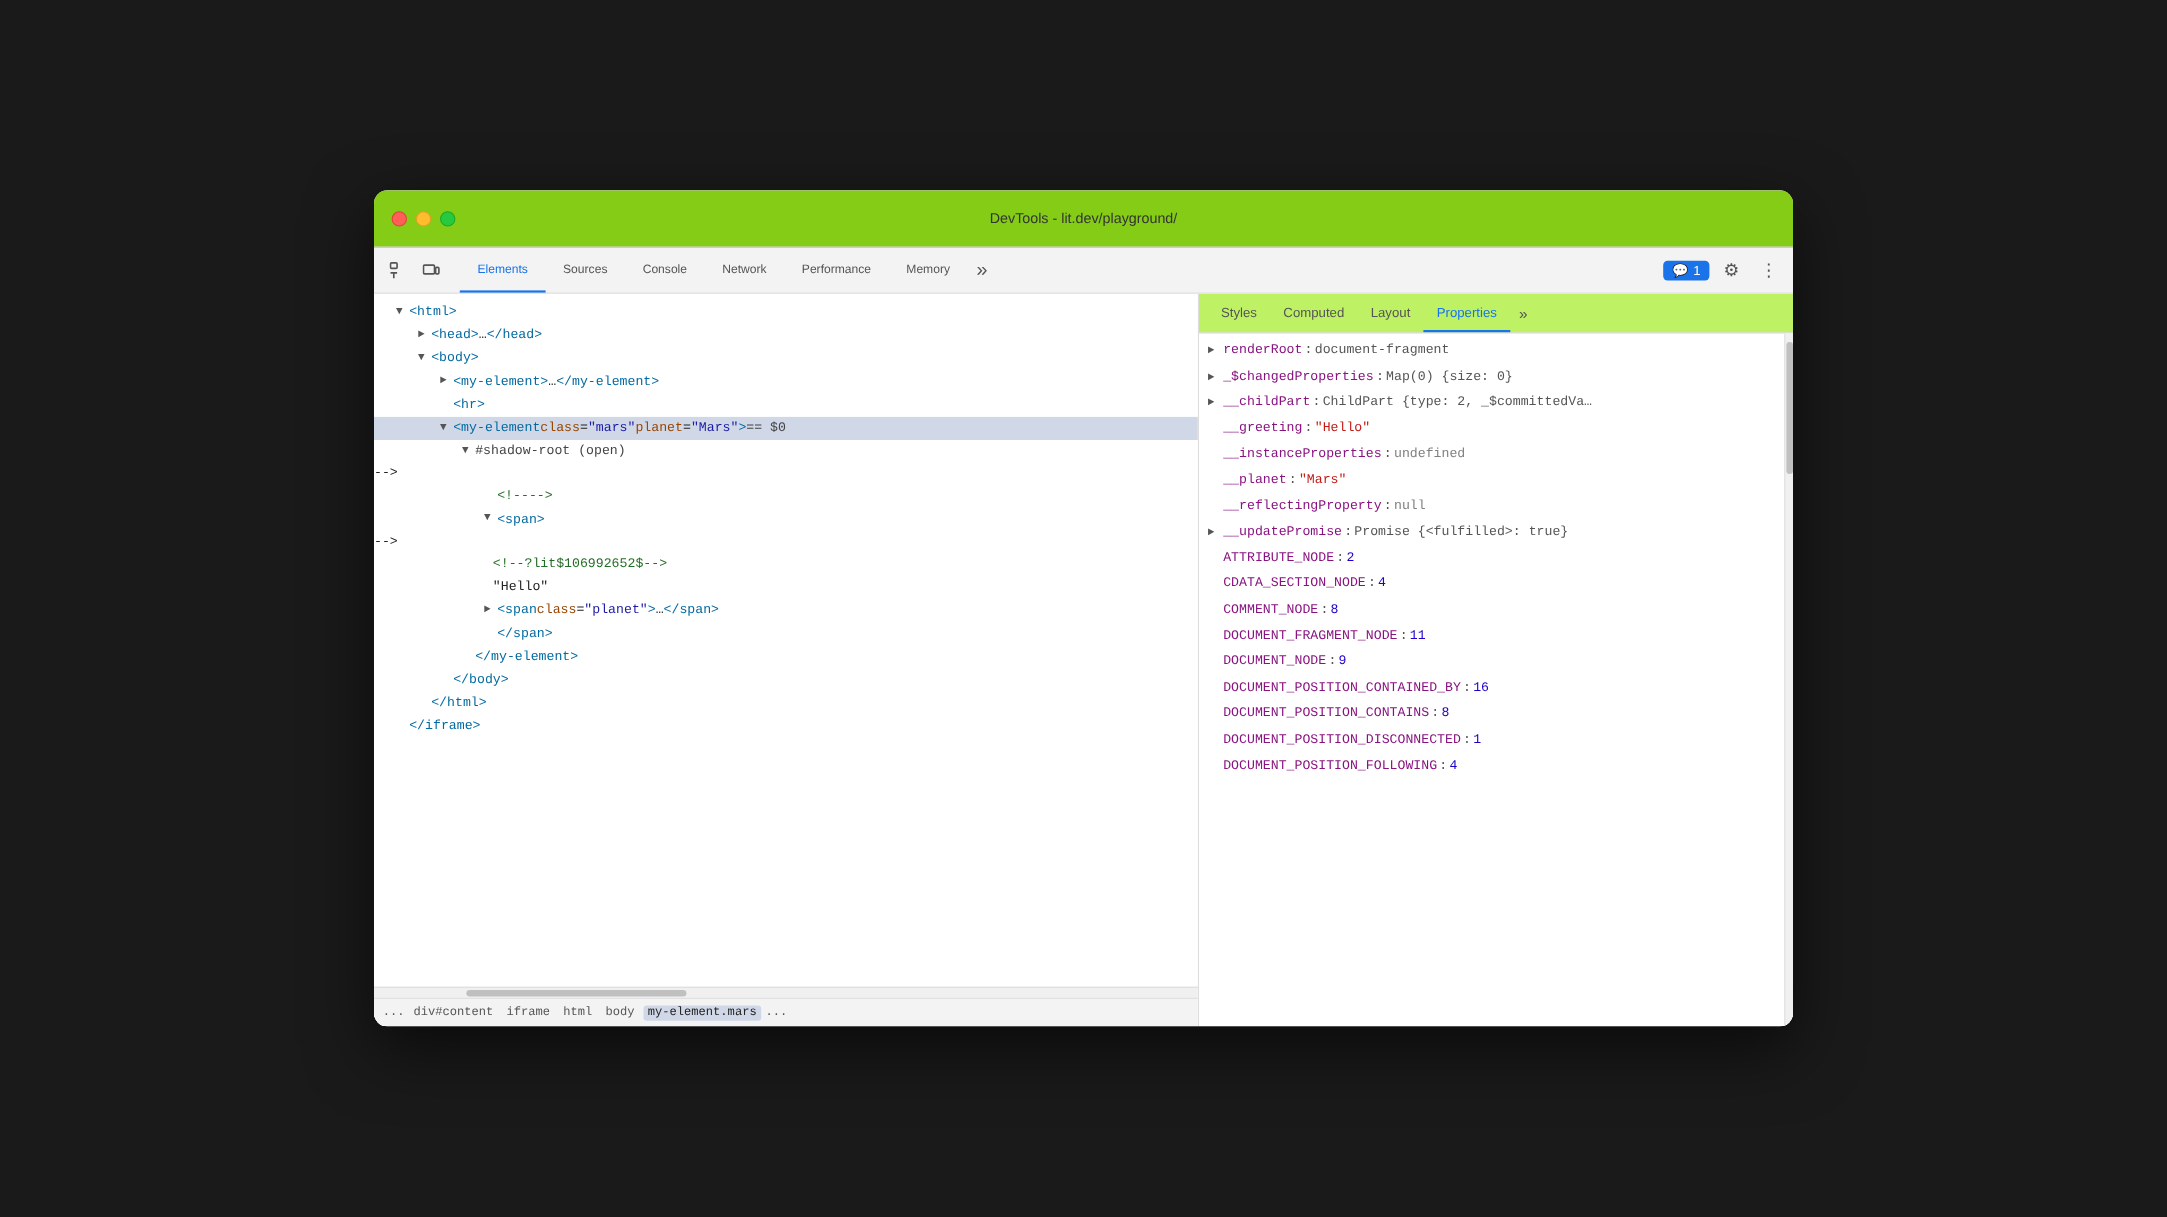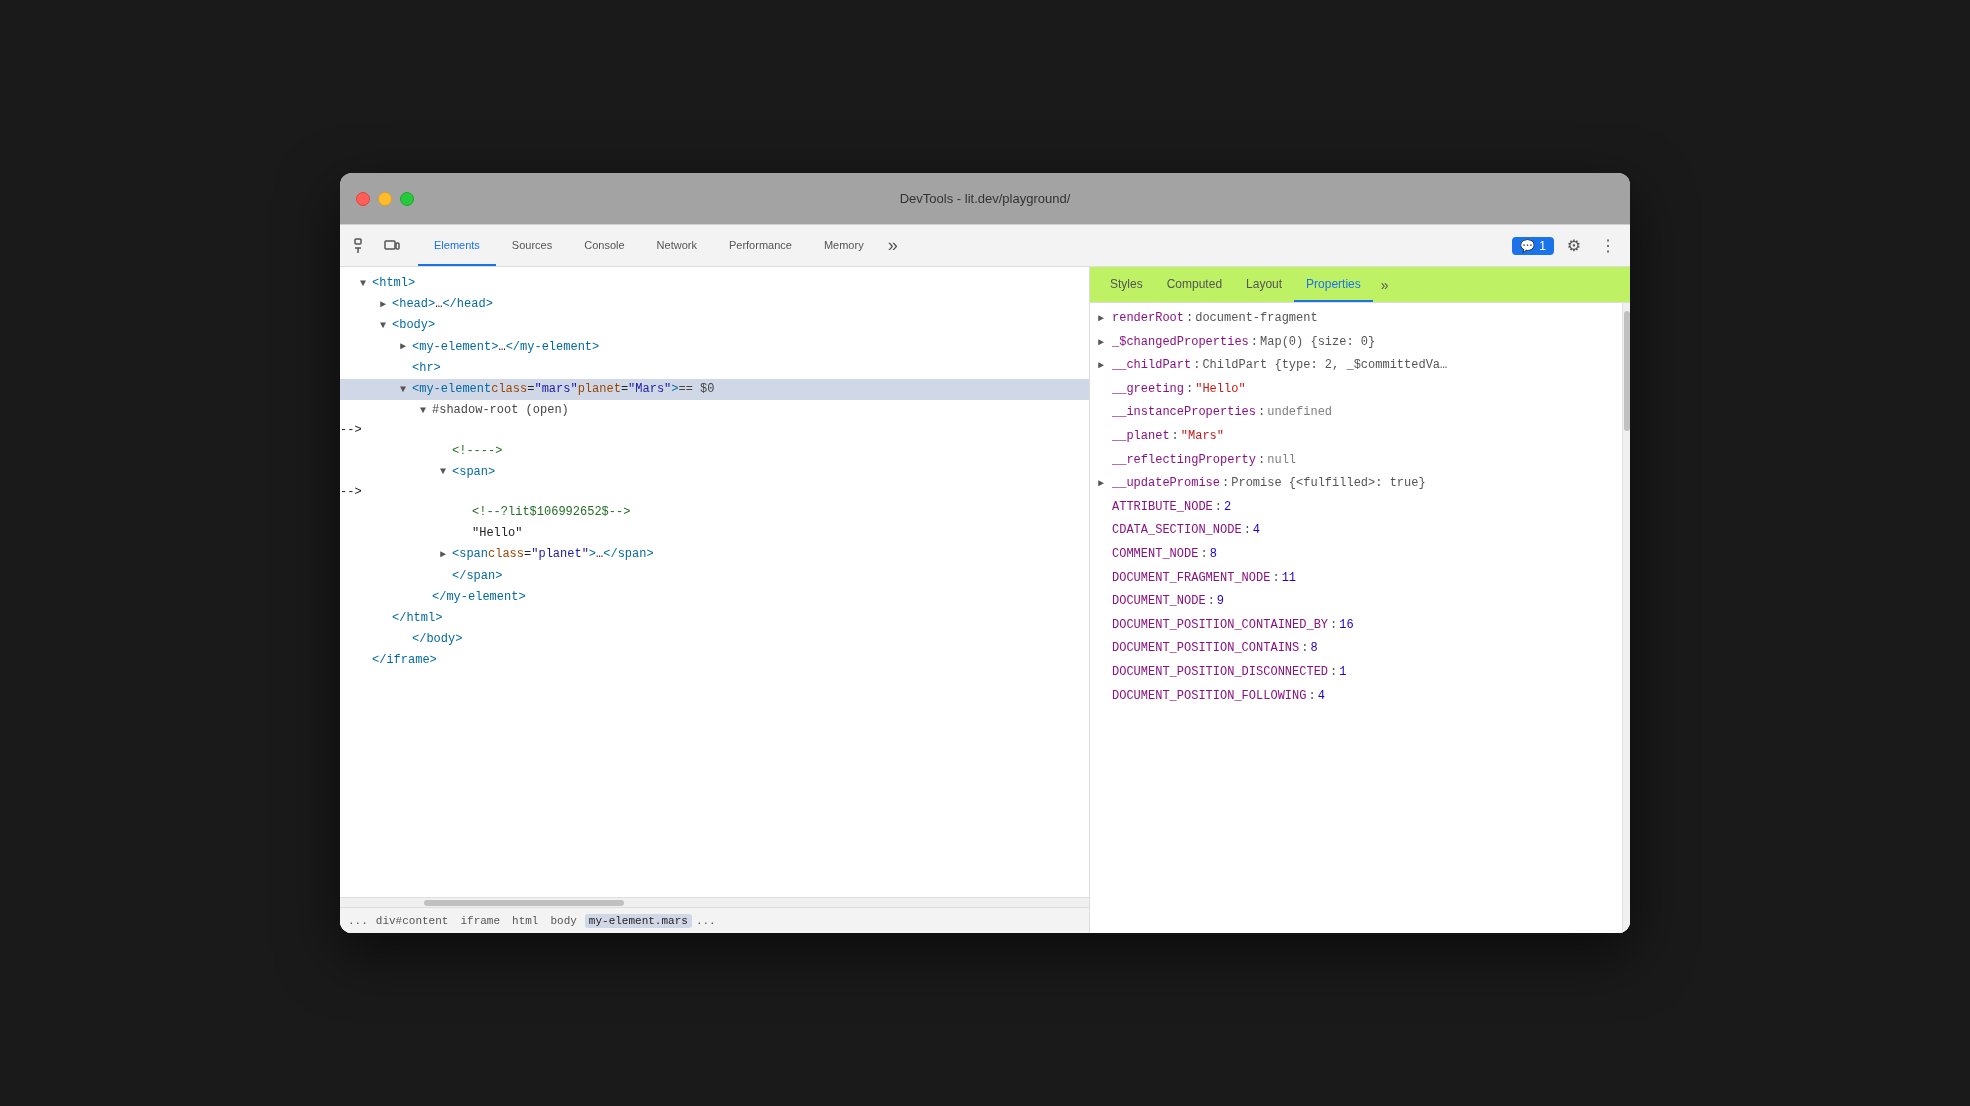--- a/index.html
+++ b/index.html
@@ -15,21 +15,21 @@
       width: 1290px;
       height: 760px;
       background: #f0f0f0;
       border-radius: 12px;
       overflow: hidden;
       box-shadow: 0 20px 60px rgba(0,0,0,0.6);
       display: flex;
       flex-direction: column;
     }
     .titlebar {
-      background: #a3a3a3;
+      background: #84cc16;
       height: 52px;
       display: flex;
       align-items: center;
       padding: 0 16px;
       border-bottom: 1px solid #d0d0d0;
       position: relative;
     }
     .traffic-lights {
       display: flex;
       gap: 8px;
@@ -183,21 +183,21 @@
     .tag { color: #0369a1; }
     .attr-name { color: #994500; }
     .attr-value { color: #1a1aa6; }
     .comment { color: #236e25; }
     .pseudo { color: #444; }
     .indent1 { padding-left: 20px; }
     .indent2 { padding-left: 40px; }
     .indent3 { padding-left: 60px; }
     .indent4 { padding-left: 80px; }
     .indent5 { padding-left: 100px; }
-    .indent6 { padding-left: 120px; }
+    .indent6 { padding-left: 96px; }
     .scrollbar-x {
       height: 10px;
       background: #f0f0f0;
       border-top: 1px solid #ddd;
       display: flex;
       align-items: center;
       padding: 0 4px;
     }
     .scrollbar-thumb {
       height: 6px;
@@ -458,28 +458,28 @@
           <div class="tree-line indent5">
             <span class="expand-arrow">&nbsp;</span>
             <span class="tag">&lt;/span&gt;</span>
           </div>
           
           <div class="tree-line indent4">
             <span class="expand-arrow">&nbsp;</span>
             <span class="tag">&lt;/my-element&gt;</span>
           </div>
           
+          <div class="tree-line indent3">
+            <span class="expand-arrow">&nbsp;</span>
+            <span class="tag">&lt;/body&gt;</span>
+          </div>
+          
           <div class="tree-line indent2">
             <span class="expand-arrow">&nbsp;</span>
             <span class="tag">&lt;/html&gt;</span>
-          </div>
-          
-          <div class="tree-line indent3">
-            <span class="expand-arrow">&nbsp;</span>
-            <span class="tag">&lt;/body&gt;</span>
           </div>
           
           <div class="tree-line indent1">
             <span class="expand-arrow">&nbsp;</span>
             <span class="tag">&lt;/iframe&gt;</span>
           </div>
         </div>
 
         <div class="scrollbar-x">
           <div class="scrollbar-thumb"></div>

